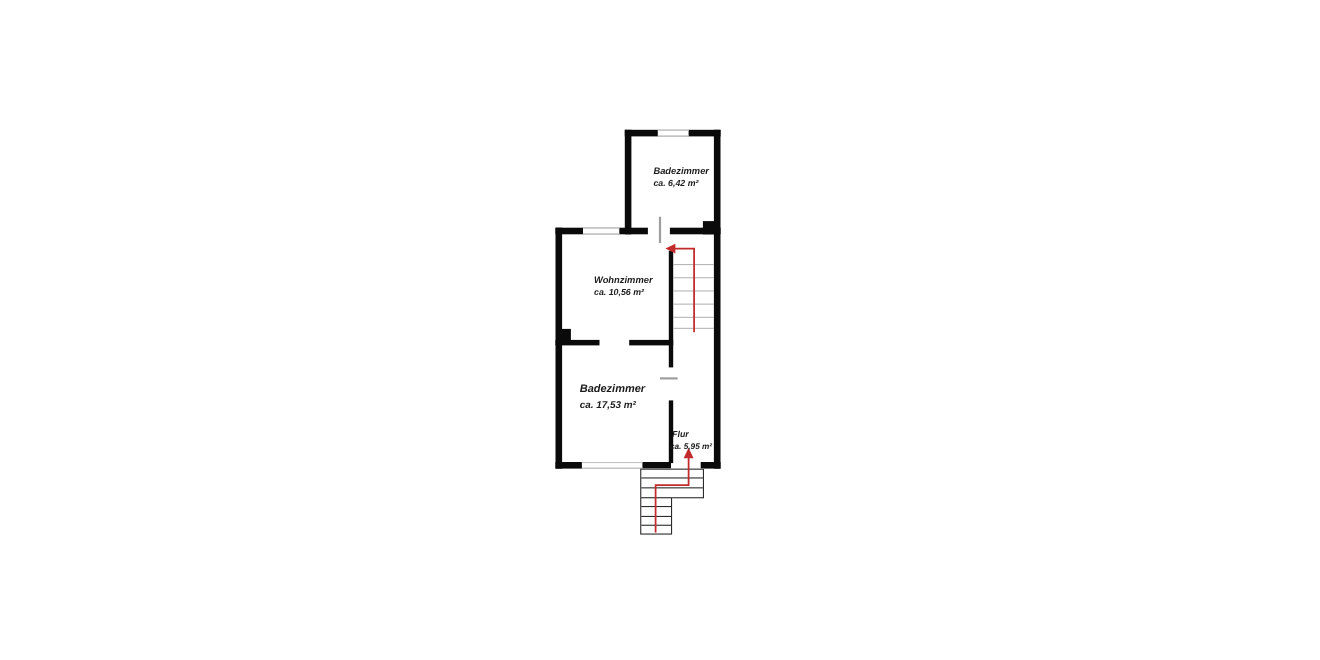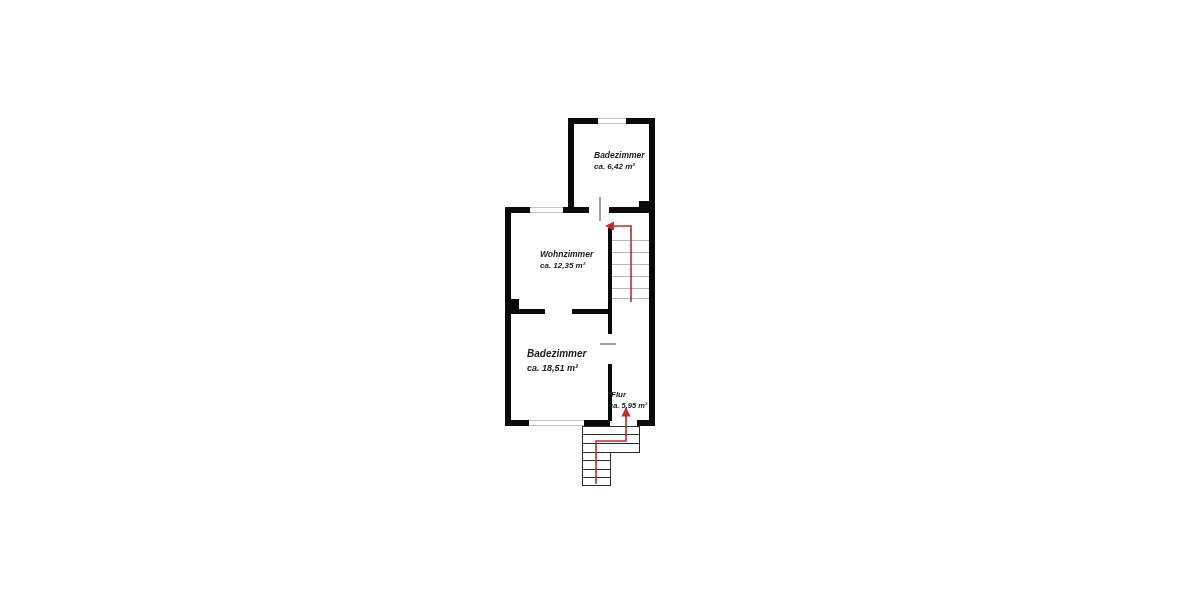--- a/index.html
+++ b/index.html
@@ -149,24 +149,24 @@
       <polygon points="626,407 621.5,416.5 630.5,416.5"></polygon>
     </g>
   </svg>
 
   <div class="room-label" id="lbl-badezimmer">
     <span class="room-name">Badezimmer</span>
     <span class="room-area">ca. 6,42 m²</span>
   </div>
   <div class="room-label" id="lbl-esszimmer">
     <span class="room-name">Wohnzimmer</span>
-    <span class="room-area">ca. 12,35 m²</span>
+    <span class="room-area">ca. 10,56 m²</span>
   </div>
   <div class="room-label" id="lbl-wohnzimmer">
     <span class="room-name">Badezimmer</span>
-    <span class="room-area">ca. 18,51 m²</span>
+    <span class="room-area">ca. 17,53 m²</span>
   </div>
   <div class="room-label" id="lbl-flur">
     <span class="room-name">Flur</span>
     <span class="room-area">ca. 5,95 m²</span>
   </div>
 
 </div>
 
 </body></html>

